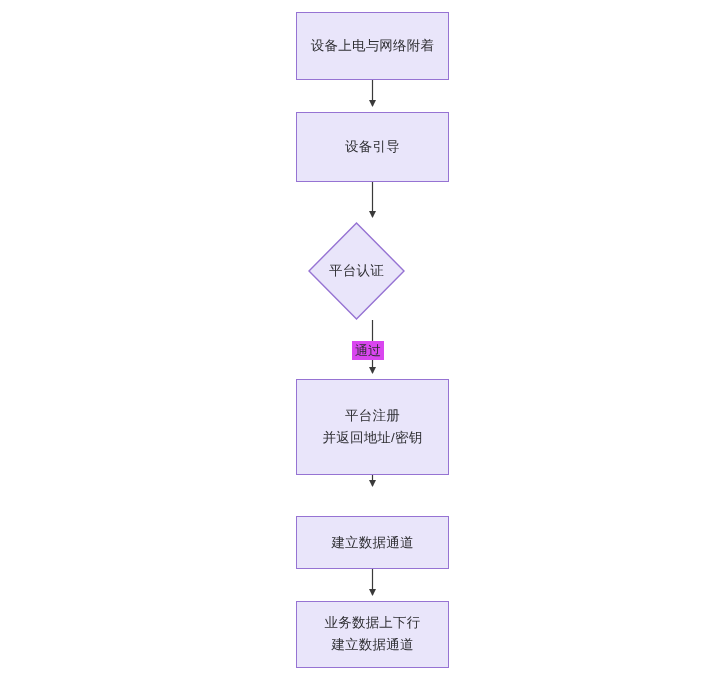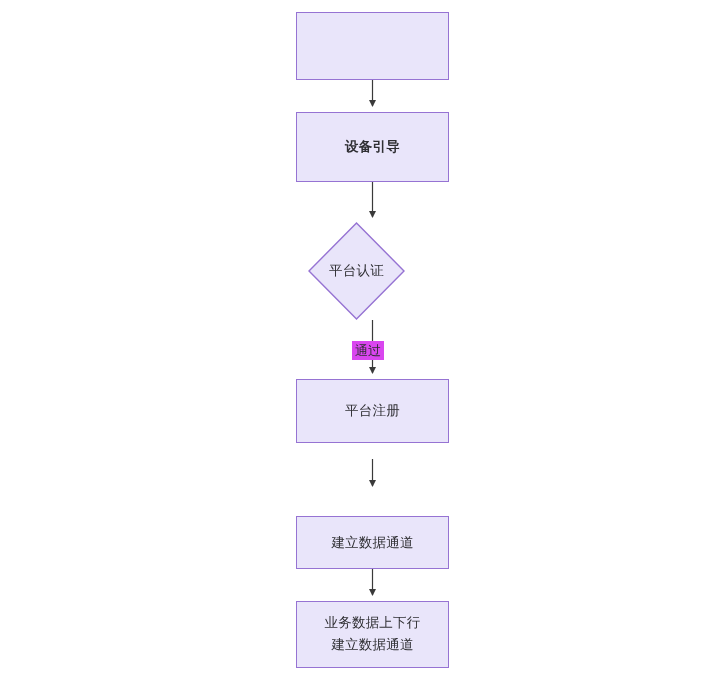--- a/index.html
+++ b/index.html
@@ -34,22 +34,22 @@
     font-size: 13.5px;
     line-height: 22px;
     text-align: center;
     letter-spacing: 0.2px;
     white-space: nowrap;
   }
   .node .line2 { display: block; }
 
   
   #node-power      { left: 296px; top: 12px;  width: 153px; height: 68px; }
-  #node-bootstrap  { left: 296px; top: 112px; width: 153px; height: 70px; font-weight: bold; }
-  #node-register   { left: 296px; top: 379px; width: 153px; height: 64px; }
+  #node-bootstrap  { left: 296px; top: 112px; width: 153px; height: 70px; }
+  #node-register   { left: 296px; top: 379px; width: 153px; height: 96px; }
   #node-channel    { left: 296px; top: 516px; width: 153px; height: 53px; }
   #node-data       { left: 296px; top: 601px; width: 153px; height: 67px; font-family: Liberation Mono, monospace; }
 
   
   #node-auth-wrap {
     position: absolute;
     left: 308px;
     top: 222px;
     width: 97px;
     height: 98px;
@@ -103,37 +103,39 @@
   <line x1="372.5" y1="182" x2="372.5" y2="217" stroke="#3a3a3a" stroke-width="1.2" marker-end="url(#arrowhead)"></line>
 
   <line x1="372.5" y1="320" x2="372.5" y2="373" stroke="#3a3a3a" stroke-width="1.2" marker-end="url(#arrowhead)"></line>
 
   <line x1="372.5" y1="459" x2="372.5" y2="486" stroke="#3a3a3a" stroke-width="1.2" marker-end="url(#arrowhead)"></line>
 
   <line x1="372.5" y1="560" x2="372.5" y2="595" stroke="#3a3a3a" stroke-width="1.2" marker-end="url(#arrowhead)"></line>
 </svg>
 
 <div class="node" id="node-power">
+  <span class="line1">设备上电与网络附着</span>
 </div>
 
 <div class="node" id="node-bootstrap">
   <span class="line1">设备引导</span>
 </div>
 
 <div id="node-auth-wrap">
   <svg class="diamond-shape" viewBox="0 0 97 98" xmlns="http://www.w3.org/2000/svg" preserveAspectRatio="none">
     <polygon points="48.5,1 96,49 48.5,97 1,49" fill="#e9e5fa" stroke="#9673d3" stroke-width="1.4"></polygon>
   </svg>
   <div id="node-auth-label">平台认证</div>
 </div>
 
 <div id="edge-label-pass">通过</div>
 
 <div class="node" id="node-register">
   <span class="line1">平台注册</span>
+  <span class="line2">并返回地址/密钥</span>
 </div>
 
 <div class="node" id="node-channel">
   <span class="line1">建立数据通道</span>
 </div>
 
 <div class="node" id="node-data">
   <span class="line1">业务数据上下行</span>
   <span class="line2">建立数据通道</span>
 </div>

